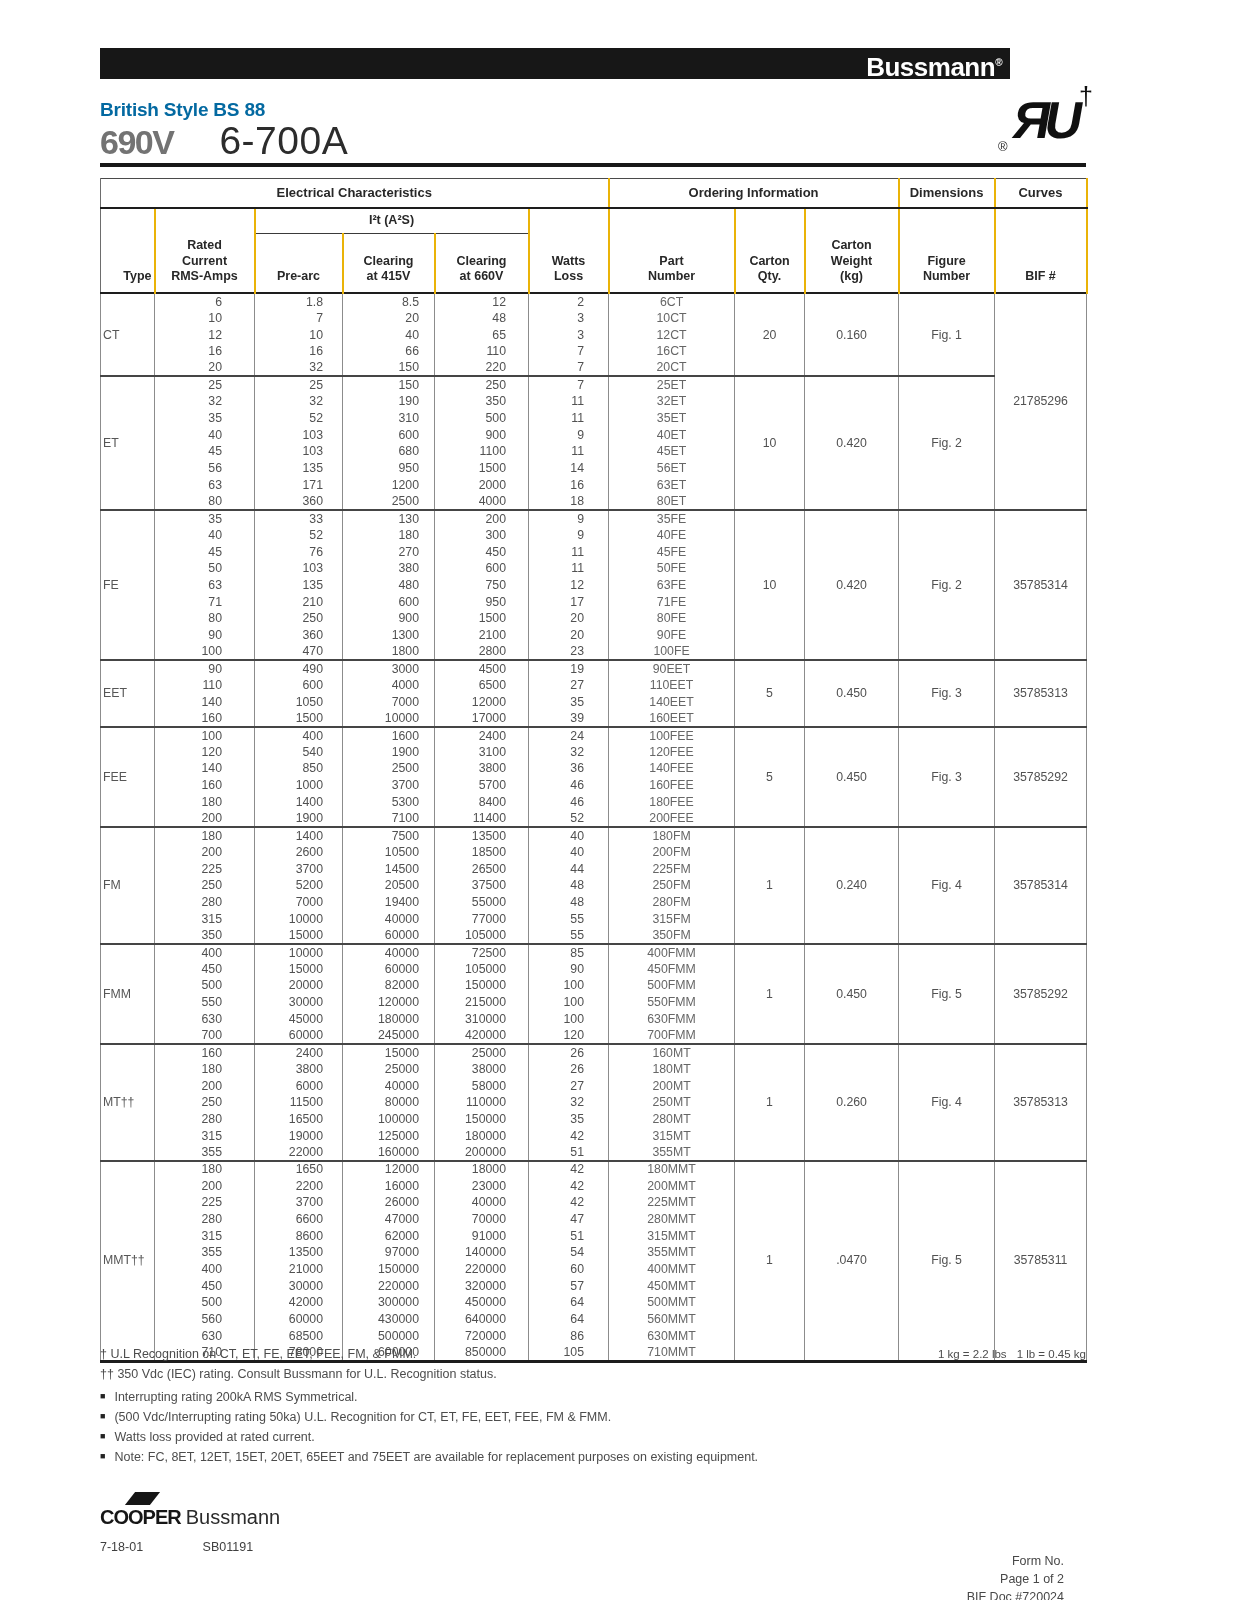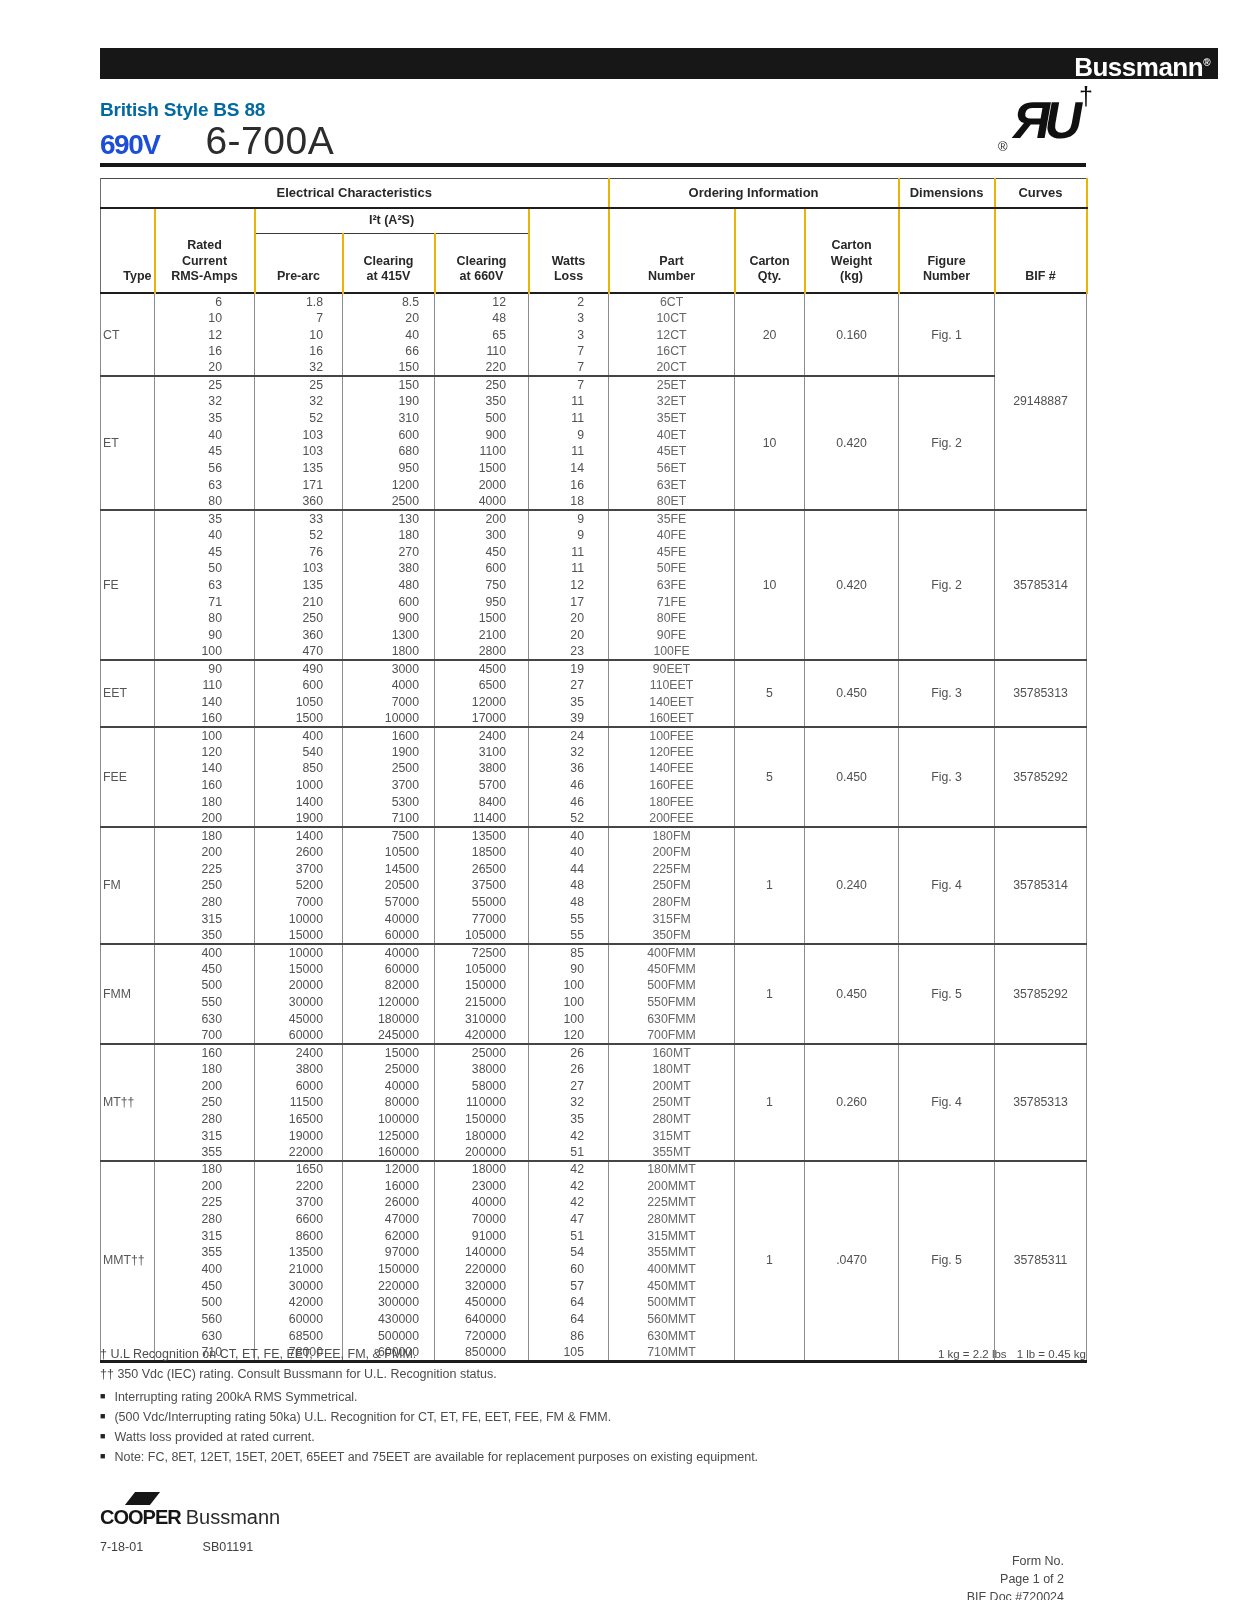--- a/index.html
+++ b/index.html
@@ -3,35 +3,35 @@
 <meta charset="utf-8">
 <style>
   html,body { margin:0; padding:0; background:#e8e8e8; }
   .page {
     position:relative; width:1236px; height:1600px; background:#ffffff;
     font-family:"Liberation Sans", sans-serif; margin:0 auto; overflow:hidden;
     color:#222;
   }
   
   .topbar {
-    position:absolute; left:100px; top:48px; width:1118px; height:31px;
+    position:absolute; left:100px; top:48px; width:910px; height:31px;
     background:#171717; color:#fff; text-align:right;
   }
   .topbar .brand {
     font-size:26px; font-weight:bold; line-height:30px; padding-right:8px;
     letter-spacing:-0.5px; display:inline-block;
   }
   .topbar .brand-reg { font-size:10px; vertical-align:10px; }
   
   .series {
     position:absolute; left:100px; top:99px; font-size:19px; font-weight:bold;
     color:#0369a1; letter-spacing:-0.2px;
   }
   .bigline { position:absolute; left:100px; top:119px; white-space:nowrap; }
-  .voltage { font-size:28px; font-weight:bold; letter-spacing:-1.5px; color:#1d4ed8; }
+  .voltage { font-size:34px; font-weight:bold; letter-spacing:-1.5px; color:#737373; }
   .amps { font-size:39px; font-weight:normal; margin-left:46px; letter-spacing:0.5px; color:#2c2c2c; }
   .rule { position:absolute; left:100px; top:163px; width:986px; height:4px; background:#171717; }
   
   .ul-mark { position:absolute; left:1000px; top:90px; width:88px; height:70px; }
   .ul-glyph {
     position:absolute; left:14px; top:0px; font-size:52px; font-weight:bold;
     transform:skewX(-10deg); letter-spacing:-6px; line-height:60px; color:#101010;
     display:inline-block;
   }
   .ul-reg { position:absolute; left:-2px; bottom:6px; font-size:13px; color:#272727; }
@@ -169,21 +169,21 @@
             <td class="c-type" rowspan="5">CT</td>
             <td class="c-rated">6</td>
             <td class="c-prearc">1.8</td>
             <td class="c-c415">8.5</td>
             <td class="c-c660">12</td>
             <td class="c-watts">2</td>
             <td class="c-part">6CT</td>
             <td class="c-mid" rowspan="5">20</td>
             <td class="c-mid" rowspan="5">0.160</td>
             <td class="c-mid" rowspan="5">Fig. 1</td>
-            <td class="c-mid" rowspan="13">29148887</td>
+            <td class="c-mid" rowspan="13">21785296</td>
           </tr>
           <tr>
             <td class="c-rated">10</td>
             <td class="c-prearc">7</td>
             <td class="c-c415">20</td>
             <td class="c-c660">48</td>
             <td class="c-watts">3</td>
             <td class="c-part">10CT</td>
           </tr>
           <tr>
@@ -478,21 +478,21 @@
             <td class="c-rated">250</td>
             <td class="c-prearc">5200</td>
             <td class="c-c415">20500</td>
             <td class="c-c660">37500</td>
             <td class="c-watts">48</td>
             <td class="c-part">250FM</td>
           </tr>
           <tr>
             <td class="c-rated">280</td>
             <td class="c-prearc">7000</td>
-            <td class="c-c415">57000</td>
+            <td class="c-c415">19400</td>
             <td class="c-c660">55000</td>
             <td class="c-watts">48</td>
             <td class="c-part">280FM</td>
           </tr>
           <tr>
             <td class="c-rated">315</td>
             <td class="c-prearc">10000</td>
             <td class="c-c415">40000</td>
             <td class="c-c660">77000</td>
             <td class="c-watts">55</td>

